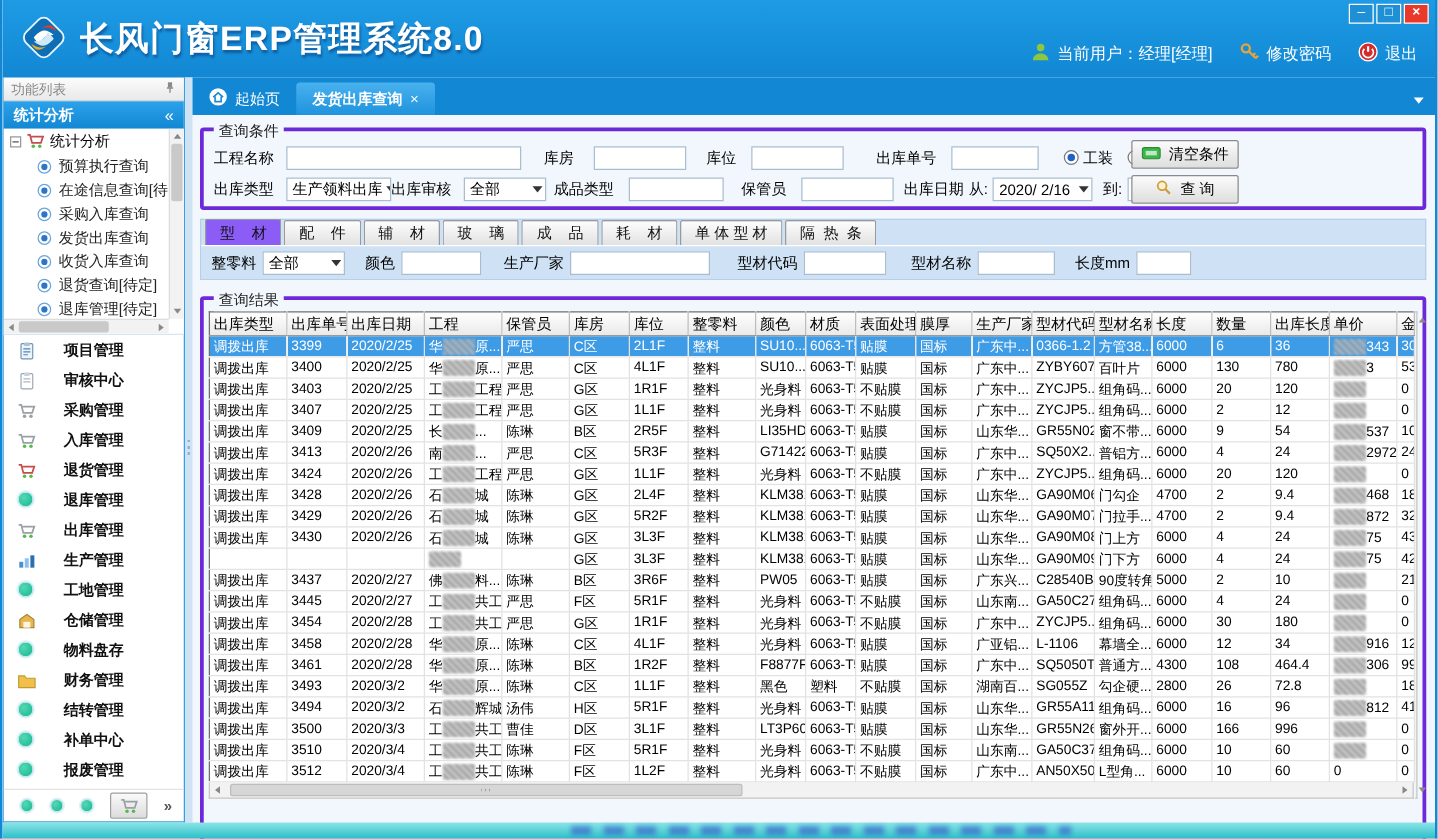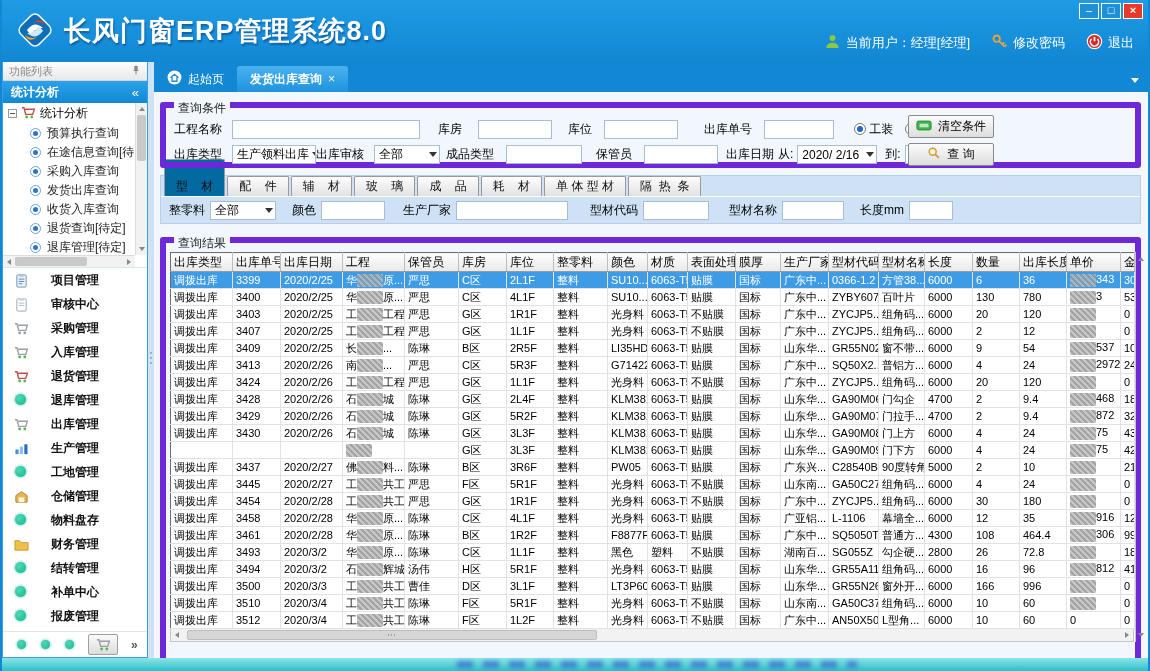--- a/index.html
+++ b/index.html
@@ -58,42 +58,42 @@
                    background:repeating-linear-gradient(#8fb4d8 0 2px,transparent 2px 5px);}
   
   .main{flex:1;display:flex;flex-direction:column;min-width:0;background:#f2f7fd;}
   .tabbar{height:30px;background:#1287d3;display:flex;align-items:flex-end;position:relative;flex:0 0 auto;}
   .tab{height:26px;display:flex;align-items:center;gap:6px;padding:0 13px;color:#fff;font-size:12px;}
   .tab.active{background:linear-gradient(#49b1ef,#1f93dd);font-weight:bold;border-radius:3px 3px 0 0;}
   .tab .x{font-size:12px;opacity:.95;font-weight:normal;}
   .tab-dd{position:absolute;right:9px;bottom:9px;width:0;height:0;border-left:4px solid transparent;
           border-right:4px solid transparent;border-top:5px solid #fff;}
   .content{flex:1;padding:6px 7px 2px 6px;position:relative;min-height:0;}
-  .gb{border:6px solid #6d28d9;border-radius:3px;position:relative;}
+  .gb{border:3px solid #6d28d9;border-radius:3px;position:relative;}
   .gb .lg{position:absolute;top:-8px;left:8px;background:#f2f7fd;padding:0 4px;font-size:12px;color:#222;}
   .gb.query{height:66px;margin-top:4px;padding-top:9px;}
   .frow{display:flex;align-items:center;height:25px;padding-left:8px;font-size:12px;white-space:nowrap;}
   .flabel{display:inline-block;text-align:left;}
   .tbx{height:19px;border:1px solid #a9bdd1;background:#fff;font-size:12px;padding:0 3px;}
   .combo{height:19px;border:1px solid #a9bdd1;background:#fff;font-size:12px;display:inline-flex;
          align-items:center;justify-content:space-between;padding:0 2px 0 4px;overflow:hidden;white-space:nowrap;}
   .caret{width:0;height:0;border-left:4px solid transparent;border-right:4px solid transparent;
          border-top:5px solid #333;flex:0 0 auto;margin-left:3px;}
   .radio{width:12px;height:12px;border-radius:50%;border:1px solid #7a7a7a;background:#fff;position:relative;display:inline-block;vertical-align:-2px;}
   .radio.on::after{content:"";position:absolute;left:2px;top:2px;width:6px;height:6px;border-radius:50%;background:#1e62c8;}
   .btn{position:absolute;left:742px;width:86px;height:23px;border:1px solid #8a8a8a;border-radius:2px;
        background:linear-gradient(#fbfbfb,#dedede);font-size:12px;display:flex;align-items:center;
        justify-content:center;gap:6px;}
   .btn.clear{top:7px;}
   .btn.search{top:35px;}
   .matblock{margin-top:7px;background:#cfe2f5;border:1px solid #b9cfe8;}
   .mat-tabs{height:20px;display:flex;gap:2px;align-items:flex-end;padding-left:3px;}
   .mtab{padding:1px 11px 1px 11px;background:linear-gradient(#fdfdfd,#e2e2e2);border:1px solid #9a9a9a;border-bottom:none;
         font-size:12px;white-space:pre;border-radius:2px 2px 0 0;color:#111;}
-  .mtab.active{background:#0369a1;padding-top:18px;}
+  .mtab.active{background:#8b5cf6;padding-top:2px;}
   .filter2{height:27px;background:#cfe2f5;display:flex;align-items:center;font-size:12px;padding-left:8px;
            border-top:1px solid #fff;white-space:nowrap;}
   .gb.results{margin-top:13px;height:437px;padding:9px 4px 4px 4px;}
   .grid-wrap{display:flex;}
   .grid-table{border-collapse:collapse;table-layout:fixed;width:964px;font-size:11px;background:#fff;
               border:1px solid #6e6e6e;}
   .grid-table th{height:19px;background:linear-gradient(#fefefe,#e9e9e9);border-right:1px solid #bdbdbd;
                  border-bottom:1px solid #9a9a9a;font-weight:normal;text-align:left;padding:0 3px;
                  white-space:nowrap;overflow:hidden;font-size:12px;}
   .grid-table td{height:17px;border-right:1px solid #e2e2e2;border-bottom:1px solid #e2e2e2;padding:0 3px;
@@ -847,21 +847,21 @@
                       <td>整料</td>
                       <td>光身料</td>
                       <td>6063-T5</td>
                       <td>贴膜</td>
                       <td>国标</td>
                       <td>广亚铝...</td>
                       <td>L-1106</td>
                       <td>幕墙全...</td>
                       <td>6000</td>
                       <td>12</td>
-                      <td>35</td>
+                      <td>34</td>
                       <td><span class="mosaic" style="width: 26px;"></span><span>916</span></td>
                       <td>123</td>
                     </tr>
                     <tr>
                       <td>调拨出库</td>
                       <td>3461</td>
                       <td>2020/2/28</td>
                       <td><span>华</span><span class="mosaic" style="width: 26px;"></span><span>原...</span></td>
                       <td>陈琳</td>
                       <td>B区</td>

